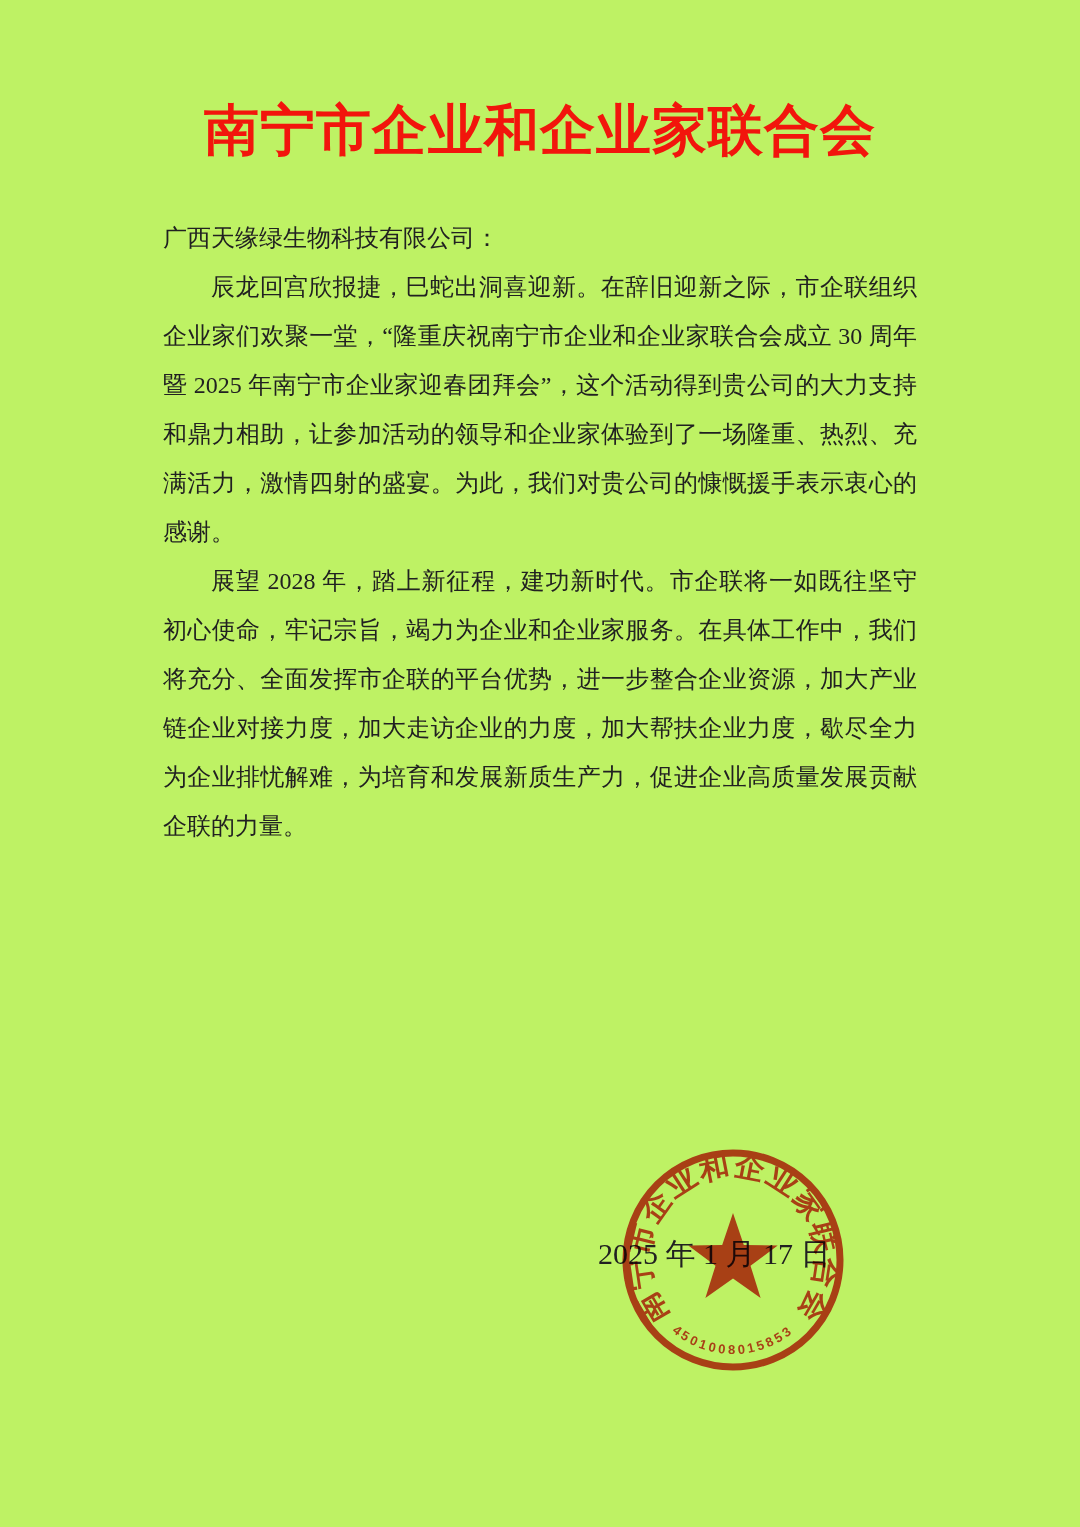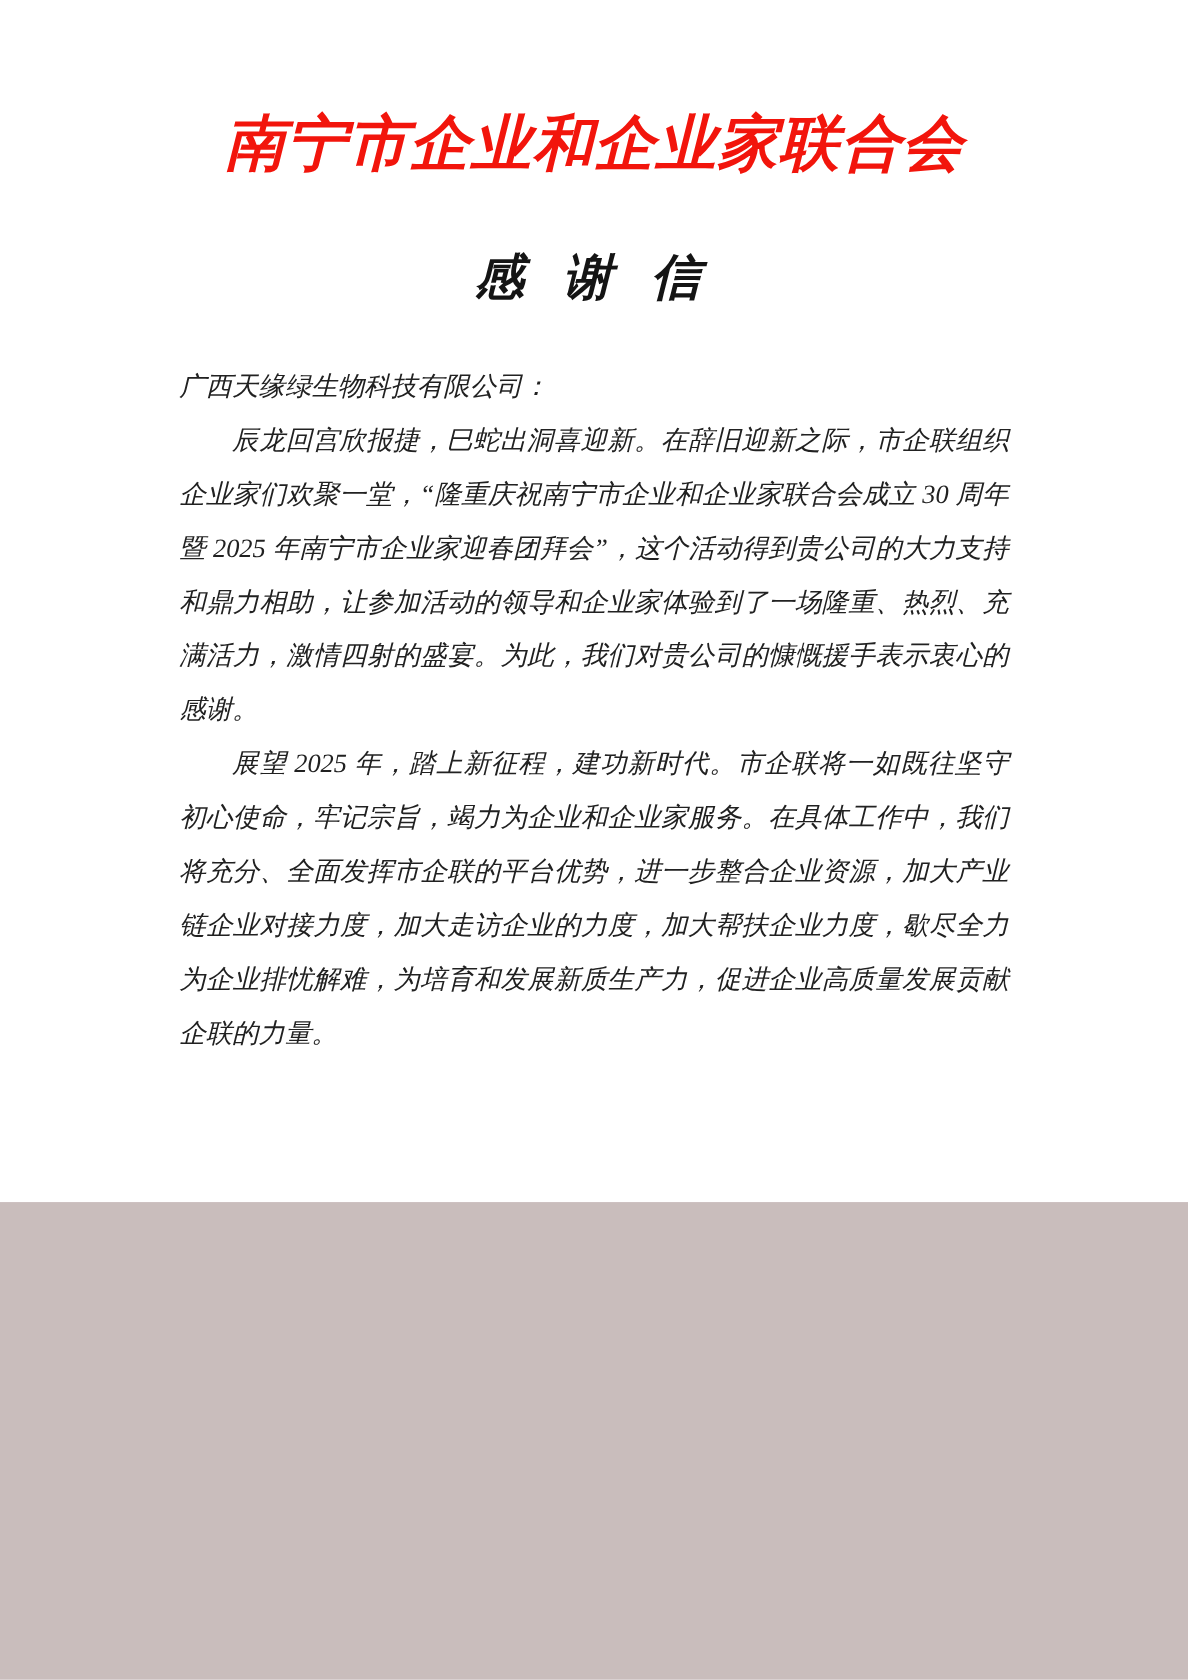--- a/index.html
+++ b/index.html
@@ -1,25 +1,24 @@
 <!DOCTYPE html>
 <html><head>
 <meta charset="utf-8">
 <style>
   * { margin: 0; padding: 0; box-sizing: border-box; }
   html, body { background: #c9bdbc; }
   .page {
     position: relative;
     width: 1080px;
-    height: 1093px;
+    height: 1527px;
     margin: 0 auto;
-    background: #ffffff;
+    background: #bef264;
     overflow: hidden;
     font-family: "Liberation Serif", "DejaVu Serif", serif;
-    font-style: italic;
   }
   .org-title {
     margin-top: 98px;
     text-align: center;
     font-size: 55px;
     font-weight: bold;
     letter-spacing: 1px;
     color: #f2150c;
     line-height: 1.2;
   }
@@ -77,26 +76,25 @@
     fill: #e03425;
   }
 </style>
 </head>
 <body>
 
 <div class="page">
 
   <h1 class="org-title">南宁市企业和企业家联合会</h1>
 
-  <h2 class="letter-title">感 谢 信</h2>
 
   <div class="letter-body">
     <p class="salutation">广西天缘绿生物科技有限公司：</p>
     <p class="para">辰龙回宫欣报捷，巳蛇出洞喜迎新。在辞旧迎新之际，市企联组织企业家们欢聚一堂，“隆重庆祝南宁市企业和企业家联合会成立 30 周年暨 2025 年南宁市企业家迎春团拜会”，这个活动得到贵公司的大力支持和鼎力相助，让参加活动的领导和企业家体验到了一场隆重、热烈、充满活力，激情四射的盛宴。为此，我们对贵公司的慷慨援手表示衷心的感谢。</p>
-    <p class="para">展望 2025 年，踏上新征程，建功新时代。市企联将一如既往坚守初心使命，牢记宗旨，竭力为企业和企业家服务。在具体工作中，我们将充分、全面发挥市企联的平台优势，进一步整合企业资源，加大产业链企业对接力度，加大走访企业的力度，加大帮扶企业力度，歇尽全力为企业排忧解难，为培育和发展新质生产力，促进企业高质量发展贡献企联的力量。</p>
+    <p class="para">展望 2028 年，踏上新征程，建功新时代。市企联将一如既往坚守初心使命，牢记宗旨，竭力为企业和企业家服务。在具体工作中，我们将充分、全面发挥市企联的平台优势，进一步整合企业资源，加大产业链企业对接力度，加大走访企业的力度，加大帮扶企业力度，歇尽全力为企业排忧解难，为培育和发展新质生产力，促进企业高质量发展贡献企联的力量。</p>
   </div>
 
   <div class="letter-date">2025 年 1 月 17 日</div>
 
   <div class="official-seal">
     <svg viewBox="-120 -120 240 240" xmlns="http://www.w3.org/2000/svg">
 
       <circle cx="0" cy="0" r="107" fill="none" stroke="#e03425" stroke-width="7"></circle>
 
       <defs>

